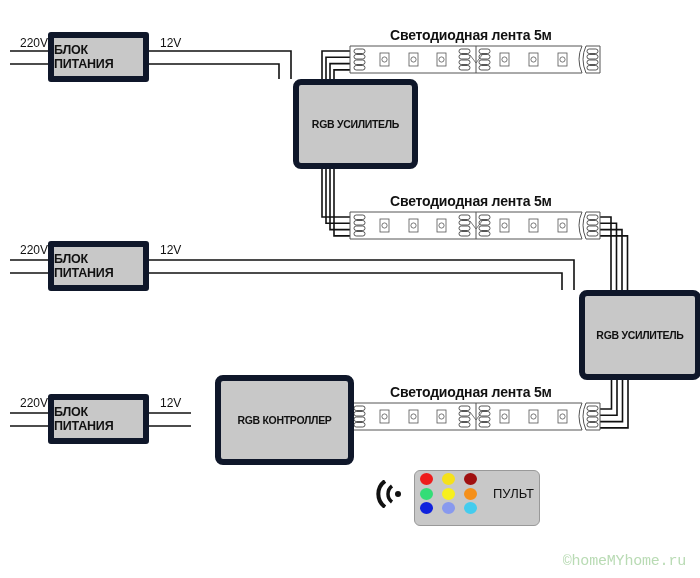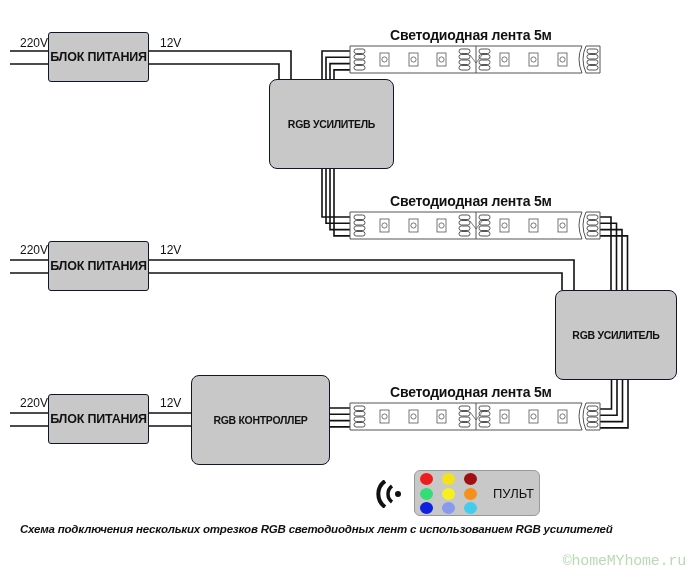--- a/index.html
+++ b/index.html
@@ -1,23 +1,23 @@
 <!DOCTYPE html>
 <html><head>
   <meta charset="utf-8">
   <style>
     html, body { margin: 0; padding: 0; background: #ffffff; }
     body { width: 700px; height: 578px; position: relative; overflow: hidden; font-family: "Liberation Sans", sans-serif; }
     #diagram { position: absolute; left: 0; top: 0; width: 700px; height: 578px; }
-    .box { position: absolute; background: #c8c8c8; border: 1px solid #0f172a; border-radius: 8px; display: flex; align-items: center; justify-content: center; font-weight: bold; color: #111; box-sizing: border-box; }
+    .box { position: absolute; background: #c8c8c8; border: 6px solid #0f172a; border-radius: 8px; display: flex; align-items: center; justify-content: center; font-weight: bold; color: #111; box-sizing: border-box; }
     .psu { border-radius: 3px; font-size: 12.5px; letter-spacing: -0.2px; }
-    .amp, .ctrl { font-size: 10.5px; letter-spacing: -0.3px; }
+    .amp, .ctrl { font-size: 10.5px; letter-spacing: -0.3px; margin-left: 24px; }
     .volt { position: absolute; font-size: 12px; font-weight: normal; color: #111; }
     .strip-title { position: absolute; font-size: 14px; font-weight: bold; color: #111; letter-spacing: -0.2px; text-align: right; }
-    .remote { position: absolute; left: 414px; top: 470px; width: 126px; height: 46px; background: #c8c8c8; border: 1px solid #999; border-radius: 6px; box-sizing: border-box; }
+    .remote { position: absolute; left: 414px; top: 470px; width: 126px; height: 56px; background: #c8c8c8; border: 1px solid #999; border-radius: 6px; box-sizing: border-box; }
     .remote .dot { position: absolute; width: 13px; height: 12px; border-radius: 50%; }
     .remote .label { position: absolute; left: 78px; top: 15px; font-size: 13px; color: #111; }
     .caption { position: absolute; left: 20px; top: 523px; font-size: 11.5px; font-weight: bold; font-style: italic; color: #111; letter-spacing: -0.2px; }
     .watermark { position: absolute; right: 14px; top: 553px; font-size: 15px; color: #b9dbb4; font-family: Liberation Mono, monospace; letter-spacing: -0.2px; text-align: right; }
     .wifi { position: absolute; left: 372px; top: 480px; }
   </style>
 </head>
 <body>
 
 <div id="diagram">
@@ -210,15 +210,14 @@
         <span class="dot" style="background: rgb(51, 221, 119); left: 5px; top: 16.5px;"></span>
         <span class="dot" style="background: rgb(247, 240, 30); left: 27px; top: 16.5px;"></span>
         <span class="dot" style="background: rgb(245, 144, 26); left: 49px; top: 16.5px;"></span>
         <span class="dot" style="background: rgb(16, 34, 221); left: 5px; top: 31px;"></span>
         <span class="dot" style="background: rgb(136, 153, 238); left: 27px; top: 31px;"></span>
         <span class="dot" style="background: rgb(68, 204, 238); left: 49px; top: 31px;"></span>
       </div>
     <span class="label">ПУЛЬТ</span>
   </div>
 
-  <span class="caption">Схема подключения нескольких отрезков RGB светодиодных лент с использованием RGB усилителей</span>
   <span class="watermark">©homeMYhome.ru</span>
 </div>
 
 </body></html>

